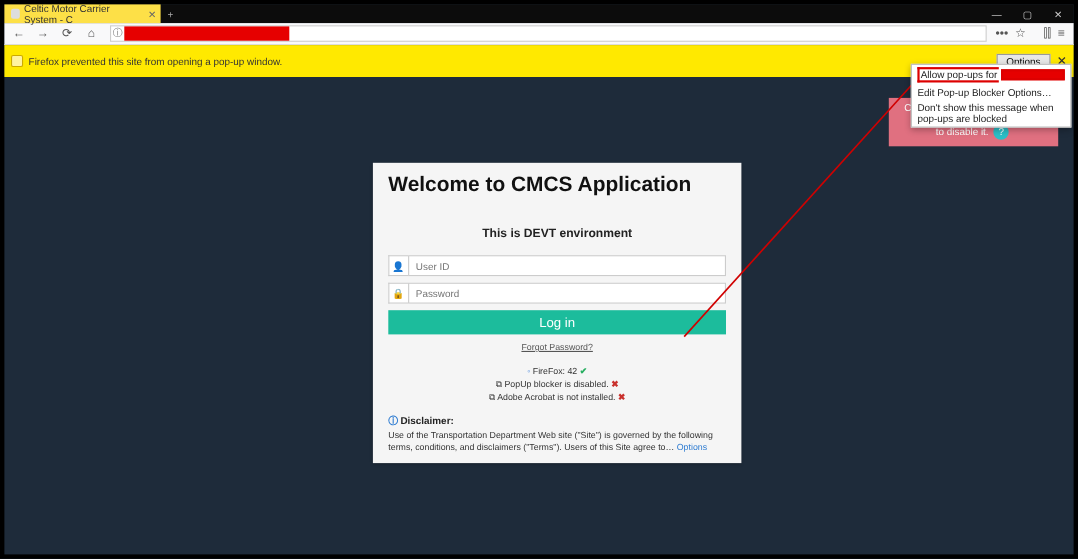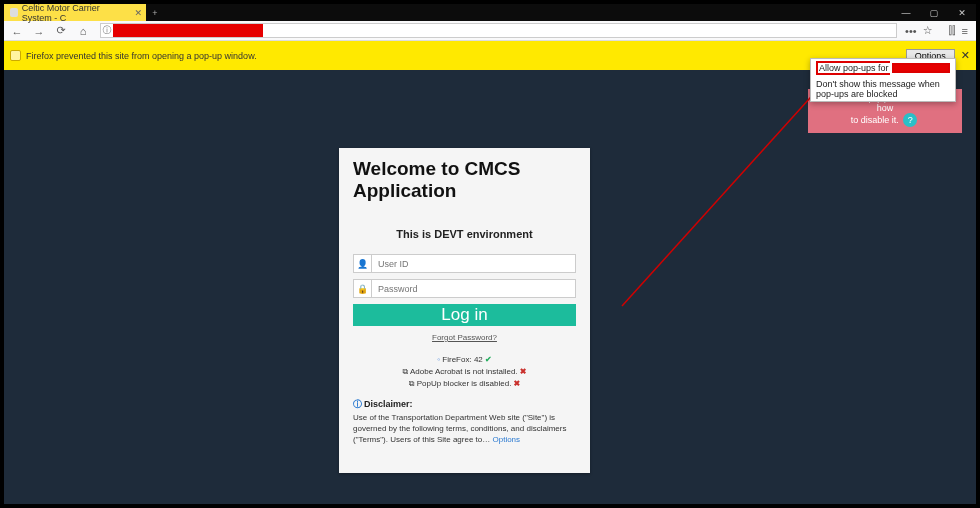--- a/index.html
+++ b/index.html
@@ -24,39 +24,39 @@
   .righticons { display:flex; gap:6px; align-items:center; padding-right:4px; }
   .righticons .icon { font-size:11px; color:#555; }
 
   
   .yellowbar { height:29px; background:#ffe900; display:flex; align-items:center; padding:0 6px; font-size:9px; color:#333; }
   .yellowbar .yicon { width:11px; height:11px; background:#fff3a0; border:1px solid #ccaa00; border-radius:2px; margin-right:5px; }
   .optbtn { margin-left:auto; background:#e8e8e8; border:1px solid #999; padding:1px 8px; font-size:9px; }
   .yclose { margin-left:6px; font-size:11px; color:#333; cursor:pointer; }
 
   
-  .popupmenu { position:absolute; top:54px; right:20px; background:#fff; border:1px solid #bbb; box-shadow:0 2px 6px rgba(0,0,0,0.3); font-size:9px; z-index:20; width:146px; }
+  .popupmenu { position:absolute; top:54px; right:2px; background:#fff; border:1px solid #bbb; box-shadow:0 2px 6px rgba(0,0,0,0.3); font-size:9px; z-index:20; width:146px; }
   .popupmenu .mi { padding:2px 5px; color:#222; white-space:nowrap; cursor:pointer; }
   .popupmenu .mi.first { display:flex; align-items:center; }
   .popupmenu .mi .em-red { background:#e60000; border:2px solid #d00; height:10px; flex:1; margin-left:2px; }
   .popupmenu .mi.first .lbl { border:2px solid #d00; border-right:none; padding:0 1px; }
 
   
   .helpbox { position:absolute; top:85px; right:14px; width:154px; background:#e07080; color:#fff; font-size:9px; padding:4px 6px 6px; text-align:center; z-index:10; }
   .helpbox .qcircle { display:inline-block; width:14px; height:14px; background:#2bbfc7; color:#fff; border-radius:50%; line-height:14px; margin:0 2px; }
 
   
-  .card { position:absolute; left:335px; top:144px; width:251px; background:#f5f5f5; padding:10px 14px 28px; box-shadow:0 1px 3px rgba(0,0,0,0.3); }
+  .card { position:absolute; left:335px; top:144px; width:335px; background:#f5f5f5; padding:10px 14px 8px; box-shadow:0 1px 3px rgba(0,0,0,0.3); }
   .card h1 { font-size:19px; font-weight:800; color:#111; margin-bottom:26px; }
   .card h2 { font-size:11px; font-weight:700; text-align:center; margin-bottom:14px; color:#222; }
   .fgroup { display:flex; margin-bottom:6px; }
   .fgroup .ficon { width:18px; height:19px; border:1px solid #ccc; border-right:none; background:#fff; display:flex; align-items:center; justify-content:center; font-size:9px; color:#666; }
   .fgroup input { flex:1; height:19px; border:1px solid #ccc; padding:0 6px; font-size:9px; color:#999; outline:none; }
   .selallow { text-align:right; color:#c9302c; font-size:10px; margin:6px 0 18px; }
-  .loginbtn { width:100%; height:22px; background:#1cbc9c; color:#fff; border:none; font-size:17px; cursor:pointer; }
+  .loginbtn { width:100%; height:22px; background:#1cbc9c; color:#fff; border:none; font-size:12px; cursor:pointer; }
   .forgot { display:block; text-align:center; text-decoration:underline; font-size:8px; color:#555; margin:7px 0 12px; }
   .checks { text-align:center; font-size:8px; color:#333; line-height:1.5; margin-bottom:8px; }
   .checks .ok { color:#27ae60; font-weight:bold; }
   .checks .bullet-blue { color:#3a7edb; }
   .checks .bad { color:#c9302c; font-weight:bold; }
   .disc-h { font-size:9px; font-weight:700; color:#222; }
   .disc-h .iicon { color:#2d7bd1; margin-right:2px; }
   .disc-t { font-size:8px; color:#333; line-height:1.35; margin-top:2px; }
   .disc-t .details { color:#2d7bd1; }
 
@@ -104,20 +104,21 @@
     <span>Firefox prevented this site from opening a pop-up window.</span>
     <button class="optbtn">Options</button>
     <span class="yclose">✕</span>
   </div>
 
   <div class="popupmenu">
     <div class="mi first">
       <span class="lbl">Allow pop-ups for</span>
       <span class="em-red"></span>
     </div>
+    <div class="mi">Edit Pop-up Blocker Options…</div>
     <div class="mi" style="white-space:normal">Don't show this message when pop-ups are blocked</div>
   </div>
 
   <div class="helpbox">
     <div>Click on help (?) button to know how</div>
     <div>
       <span>to disable it.</span>
       <span class="qcircle">?</span>
     </div>
   </div>
@@ -134,22 +135,22 @@
       <div class="ficon">🔒</div>
       <input type="password" placeholder="Password" style="">
     </div>
 
 
     <button class="loginbtn">Log in</button>
     <a class="forgot" href="#">Forgot Password?</a>
 
     <div class="checks">
       <div><span class="bullet-blue">◦ </span><span>FireFox: 42 </span><span class="ok">✔</span></div>
+      <div><span>⧉ </span><span>PopUp blocker is disabled. </span><span class="bad">✖</span></div>
       <div><span>⧉ </span><span>Adobe Acrobat is not installed. </span><span class="bad">✖</span></div>
-      <div><span>⧉ </span><span>PopUp blocker is disabled. </span><span class="bad">✖</span></div>
     </div>
 
     <div class="disc-h">
       <span class="iicon">ⓘ</span><span>Disclaimer:</span>
     </div>
     <div class="disc-t">
       <span>Use of the Transportation Department Web site ("Site") is governed by the following terms, conditions, and disclaimers ("Terms"). Users of this Site agree to… </span><span class="details">Options</span>
     </div>
   </div>
 

